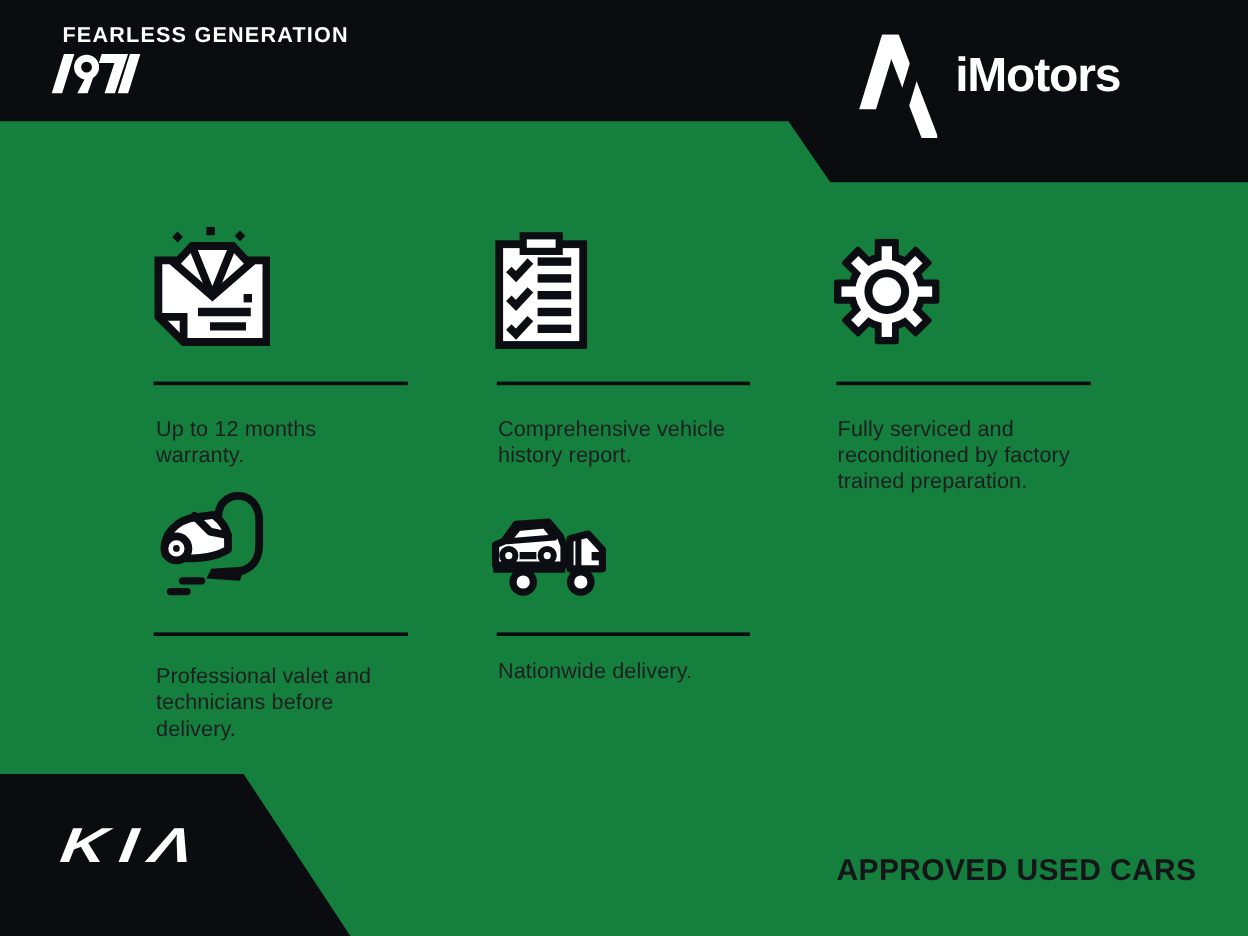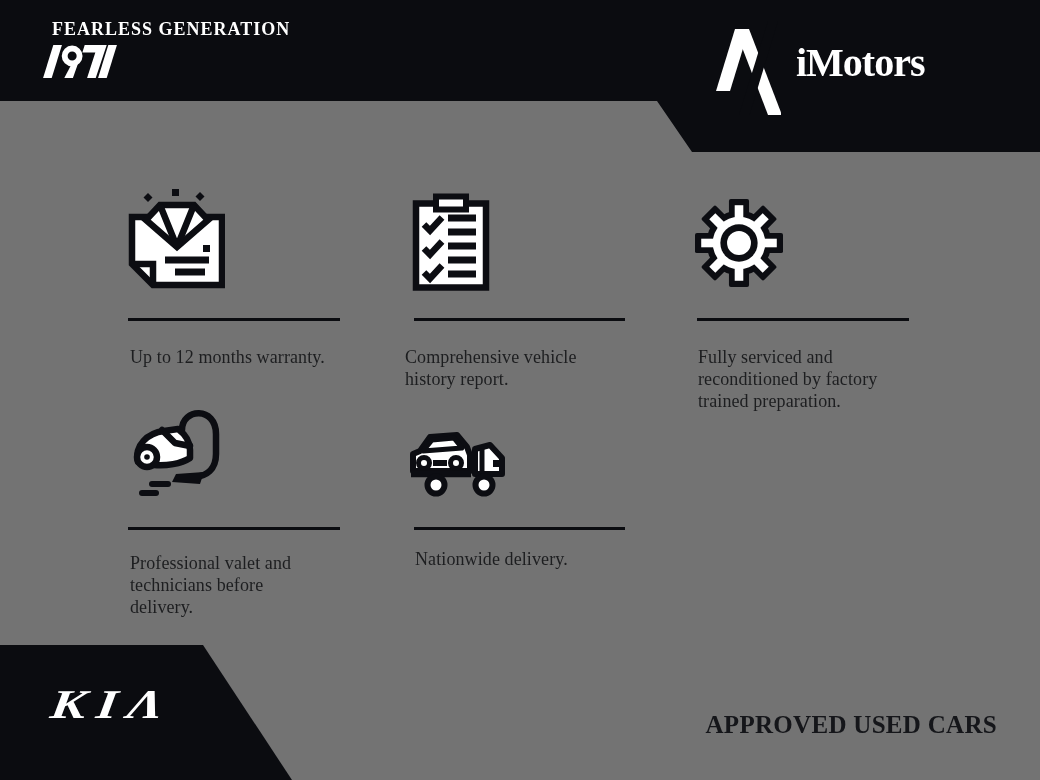--- a/index.html
+++ b/index.html
@@ -1,18 +1,18 @@
 <!DOCTYPE html>
 <html><head>
 <meta charset="utf-8">
 <style>
   html,body{margin:0;padding:0;background:#fff;}
   #canvas{
-    position:relative;width:1040px;height:780px;background:#737373;
-    overflow:hidden;font-family:Liberation Serif, serif;
+    position:relative;width:1040px;height:780px;background:#15803d;
+    overflow:hidden;font-family:Liberation Sans, sans-serif;
   }
   .abs{position:absolute;}
   
   .header-bar{
     left:0;top:0;width:1040px;height:153px;background:#0b0c10;
     clip-path:polygon(0 0,1040px 0,1040px 152px,692px 152px,657px 101px,0 101px);
   }
   .tagline{
     left:52px;top:19px;color:#ffffff;font-size:18px;font-weight:700;
     letter-spacing:1px;white-space:nowrap;
@@ -107,21 +107,21 @@
       <g fill="#0c0d12" stroke="none">
         <rect x="36" y="21" width="28" height="7"></rect>
         <rect x="36" y="35" width="28" height="7"></rect>
         <rect x="36" y="49" width="28" height="7"></rect>
         <rect x="36" y="63" width="28" height="7"></rect>
         <rect x="36" y="77" width="28" height="7"></rect>
       </g>
     </svg>
   </div>
   <div class="abs rule" style="left:414px;top:318px;width:211px;"></div>
-  <p class="abs cap" style="left:405px;top:346px;">Comprehensive vehicle history report.</p>
+  <p class="abs cap" style="left:415px;top:346px;">Comprehensive vehicle history report.</p>
 
   <div class="abs" style="left:695px;top:199px;">
     <svg width="88" height="88" viewBox="-46 -46 92 92">
       <g fill="#0c0d12">
         <circle r="34"></circle>
         <rect x="-10.5" y="-46" width="21" height="17" rx="2"></rect>
         <rect x="-10.5" y="-46" width="21" height="17" rx="2" transform="rotate(45)"></rect>
         <rect x="-10.5" y="-46" width="21" height="17" rx="2" transform="rotate(90)"></rect>
         <rect x="-10.5" y="-46" width="21" height="17" rx="2" transform="rotate(135)"></rect>
         <rect x="-10.5" y="-46" width="21" height="17" rx="2" transform="rotate(180)"></rect>

